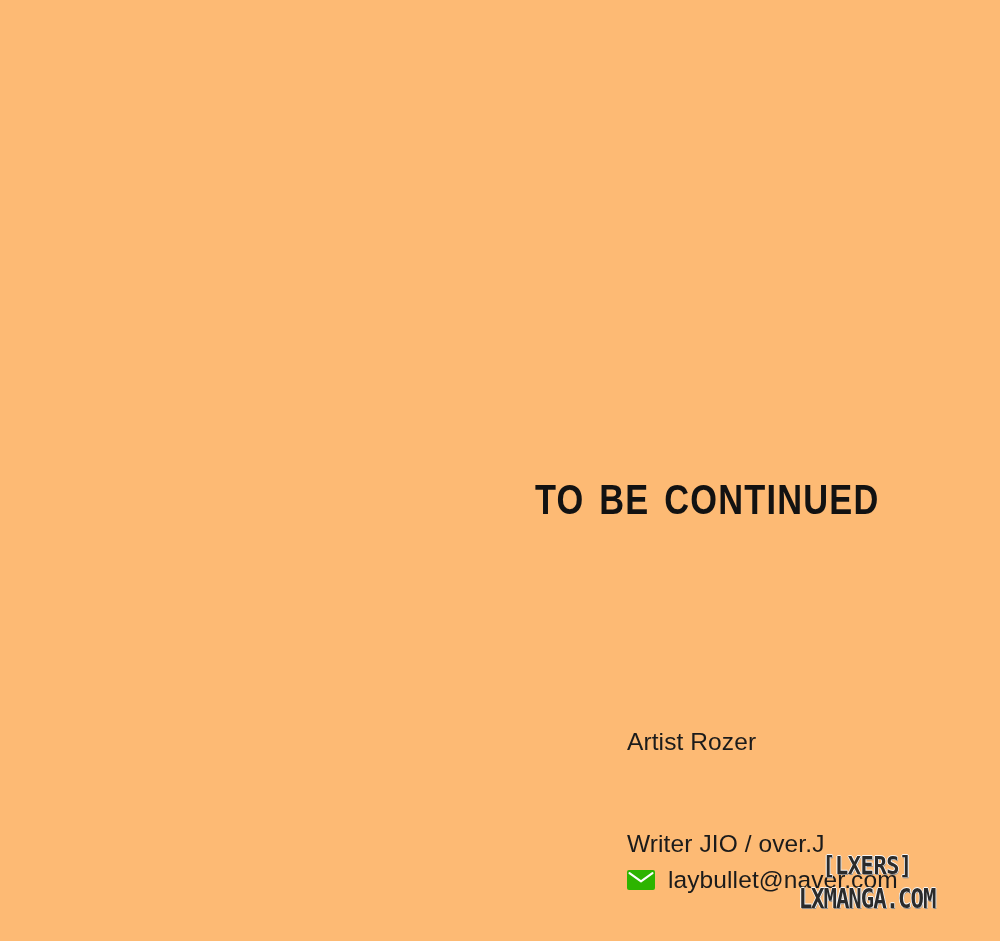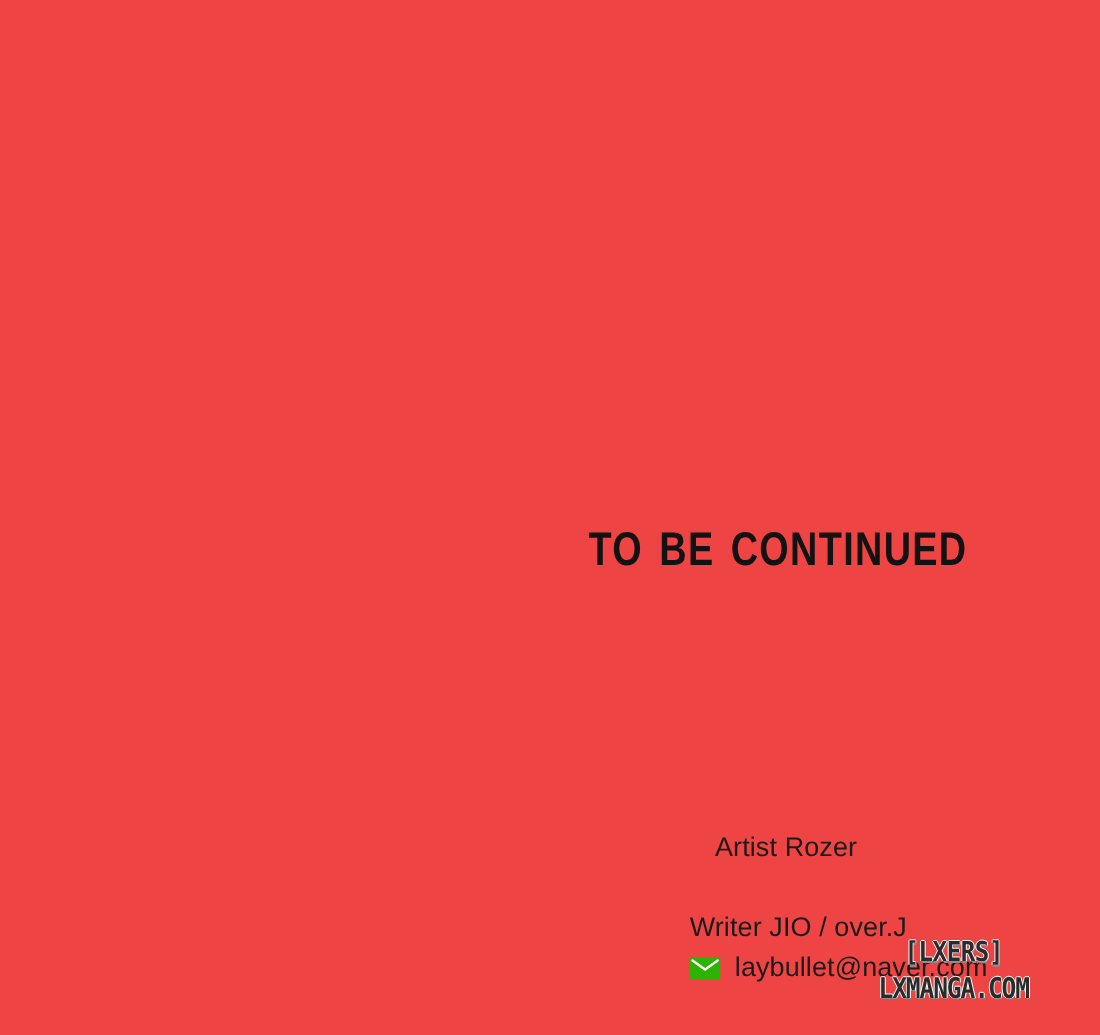--- a/index.html
+++ b/index.html
@@ -9,21 +9,21 @@
   }
   body {
     background: #ffffff;
     font-family: "Liberation Sans", sans-serif;
   }
 
   #page {
     position: relative;
     width: 1000px;
     height: 941px;
-    background: #ef4444;
+    background: #fdba74;
     overflow: hidden;
     -webkit-font-smoothing: antialiased;
   }
 
   
   #tbc-wrap {
     position: absolute;
     left: 535px;
     top: 463px;
     width: 435px;
@@ -49,21 +49,21 @@
     position: absolute;
     left: 627px;
     font-family: "Liberation Sans", sans-serif;
     font-weight: normal;
     font-size: 24.5px;
     line-height: 28px;
     color: #1b1b1b;
     white-space: nowrap;
     letter-spacing: 0.1px;
   }
-  #credit-artist { top: 757px; margin-left: 23px; }
+  #credit-artist { top: 728px; }
   #credit-writer { top: 830px; }
 
   #credit-email-row {
     position: absolute;
     left: 627px;
     top: 866px;
     display: flex;
     align-items: center;
     gap: 13px;
     white-space: nowrap;

